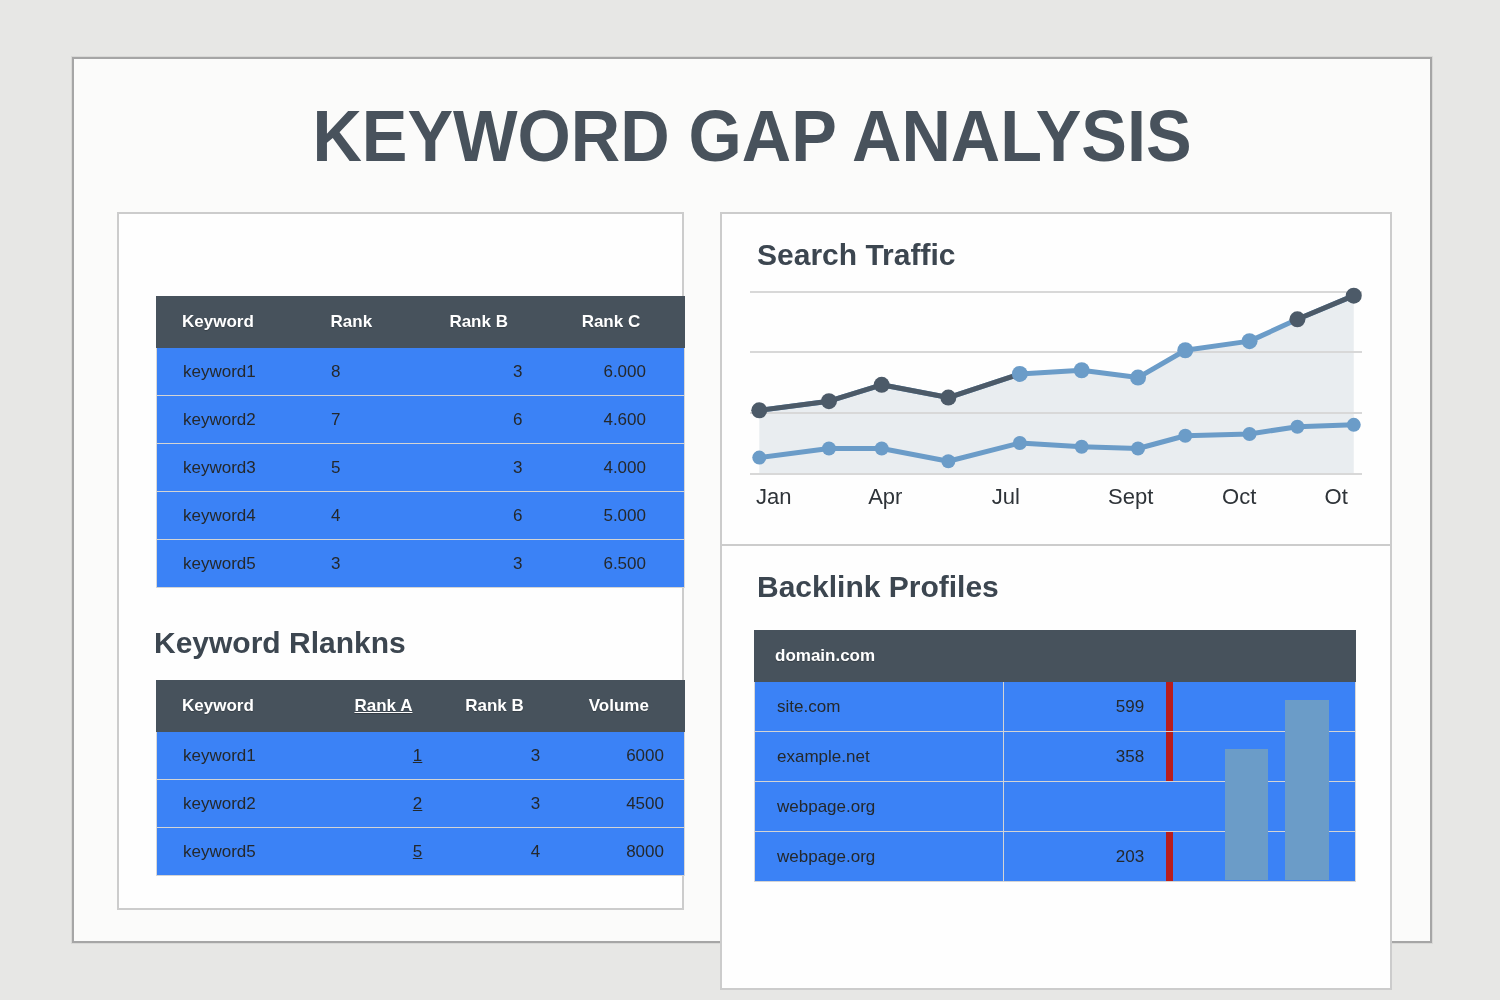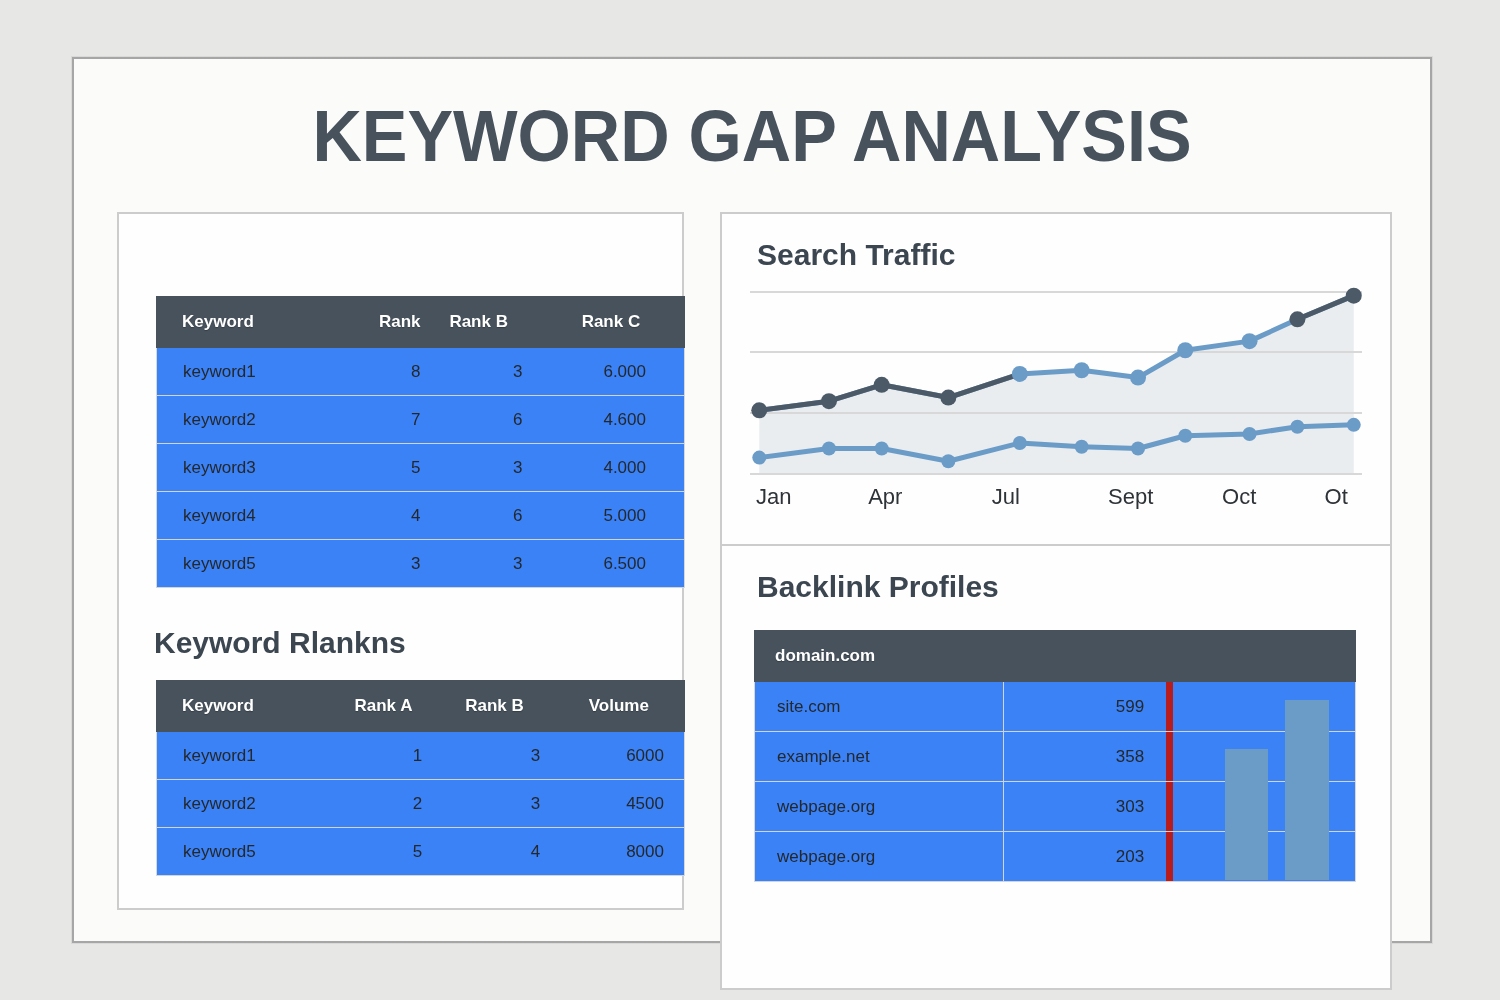--- a/index.html
+++ b/index.html
@@ -42,28 +42,28 @@
   }
   .trow {
     display:flex; align-items:center; height:48px;
     background:#3b82f6; border-bottom:1px solid #d4d4d4;
   }
   .dtable .tbody { border-left:1px solid #d8d8d8; border-right:1px solid #d8d8d8; }
   .cell { flex:none; }
   
   .t1 { left:37px; top:82px; width:529px; }
   .t1 .c1 { width:33%; padding-left:26px; text-align:left; }
-  .t1 .c2 { width:17%; text-align:right; }
+  .t1 .c2 { width:17%; text-align:left; }
   .t1 .c3 { width:22%; text-align:center; }
   .t1 .c4 { width:28%; text-align:center; }
   .t1 .trow .c3 { text-align:right; padding-right:14px; }
   .t1 .trow .c4 { text-align:right; padding-right:38px; }
   .t2 { left:37px; top:466px; width:529px; }
   .t2 .c1 { width:33%; padding-left:26px; text-align:left; }
-  .t2 .c2 { width:20%; text-align:center; }
+  .t2 .c2 { width:20%; text-align:center;text-decoration:underline; }
   .t2 .c3 { width:22%; text-align:center; }
   .t2 .c4 { width:25%; text-align:center; }
   .t2 .trow .c2 { text-align:right; padding-right:14px; }
   .t2 .trow .c3 { text-align:right; padding-right:12px; }
   .t2 .trow .c4 { text-align:right; padding-right:20px; }
   
   .t3 { left:32px; top:84px; width:602px; }
   .t3 .thead { padding-left:21px; }
   .t3 .trow  { height:50px; }
   .t3 .bc1 { width:41.5%; padding-left:22px; text-align:left; border-right:1px solid #d4d4d4; height:100%; display:flex; align-items:center; }
@@ -218,21 +218,20 @@
           <div class="cell bc2">599</div>
           <div class="cell bc3"></div>
         </div>
         <div class="trow">
           <div class="cell bc1">example.net</div>
           <div class="cell bc2">358</div>
           <div class="cell bc3"></div>
         </div>
         <div class="trow">
           <div class="cell bc1">webpage.org</div>
-          <div class="cell bc2">303</div>
           <div class="cell bc3"></div>
         </div>
         <div class="trow">
           <div class="cell bc1">webpage.org</div>
           <div class="cell bc2">203</div>
           <div class="cell bc3"></div>
         </div>
       </div>
       <div class="bars-overlay">
         <div class="bl-bar b1" style="height: 66%; background: rgb(107, 156, 200);"></div>

